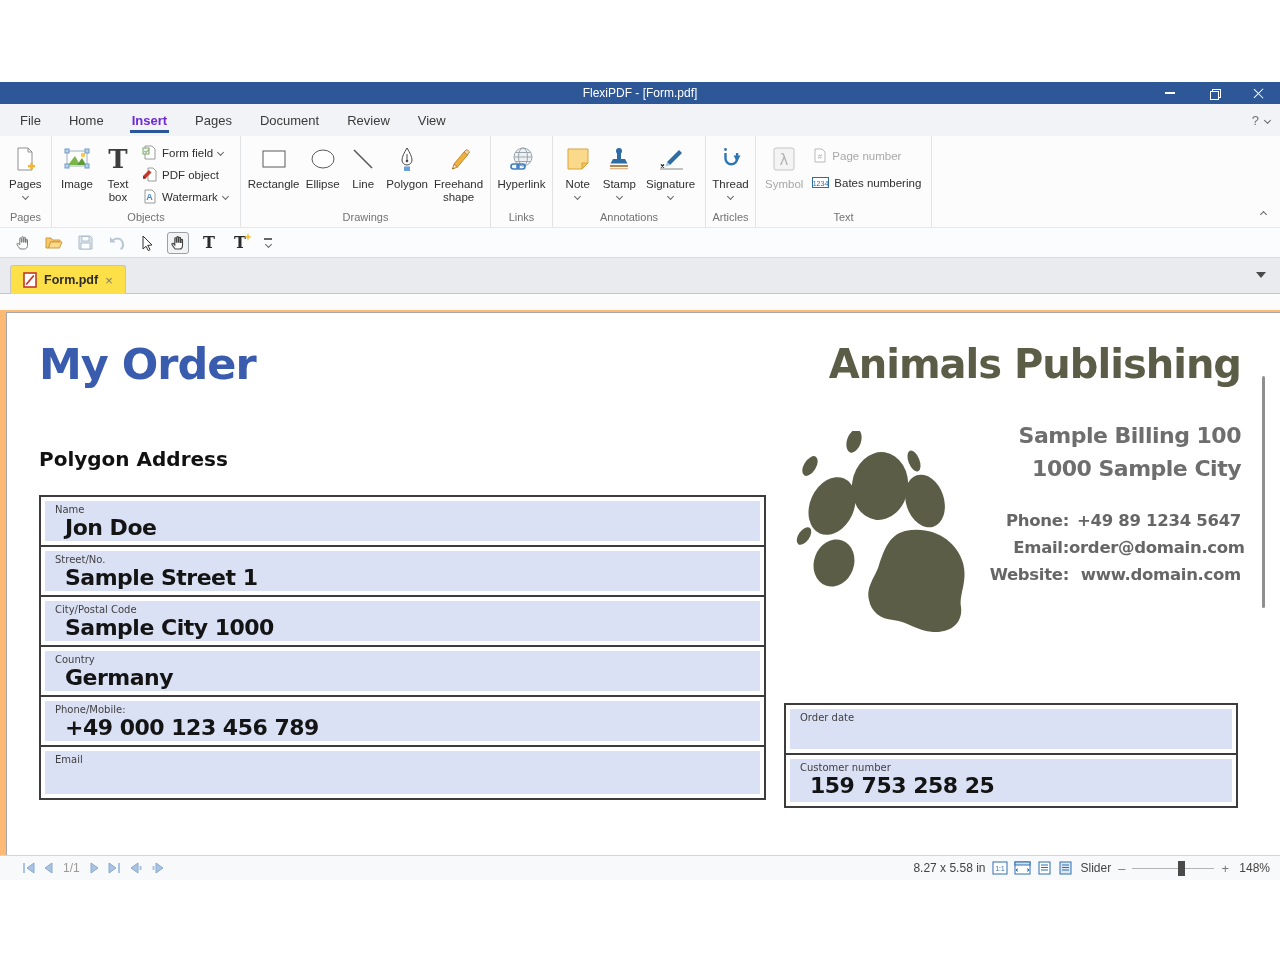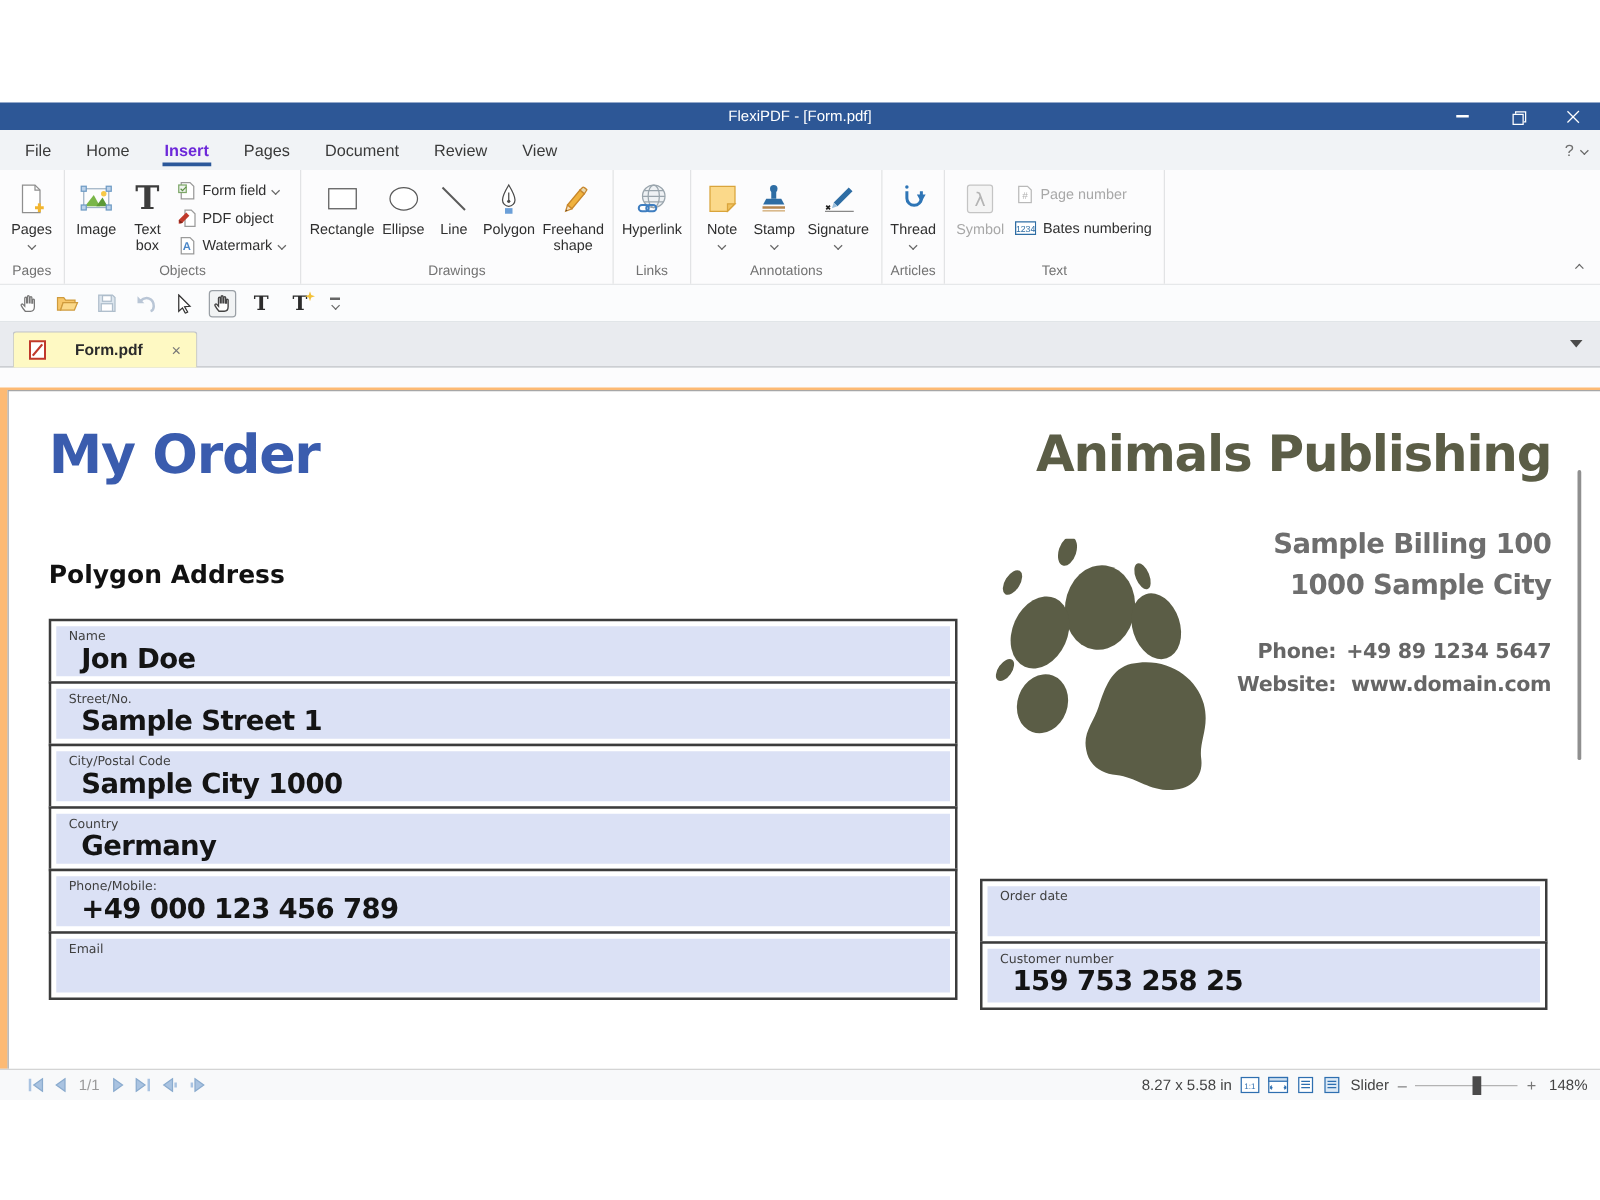--- a/index.html
+++ b/index.html
@@ -51,22 +51,22 @@
   .qat { position:absolute; left:0; top:146px; width:100%; height:30px; background:#fbfcfd;
          border-bottom:1px solid #d9dde1; display:flex; align-items:center; gap:9px; padding-left:12px; }
   .qbtn { width:22px; height:22px; display:flex; align-items:center; justify-content:center; border-radius:3px; }
   .qbtn.selected { border:1px solid #9aa0a6; background:#f1f3f4; }
   .qat-overflow { display:flex; flex-direction:column; align-items:center; gap:2px; margin-left:4px; }
   .qat-overflow .bar { width:8px; height:1.4px; background:#666; }
 
   
   .tabstrip { position:absolute; left:0; top:176px; width:100%; height:36px; background:#e9ebef;
               border-bottom:1px solid #c2c5c9; display:flex; align-items:flex-end; padding-left:10px; }
-  .doctab { height:29px; background:#fef9c3; border:1px solid #c2c5c9; border-bottom:none;
-            border-radius:3px 3px 0 0; display:flex; align-items:center; gap:23px; padding:0 12px; margin-bottom:-1px; position:relative; z-index:2; }
+  .doctab { height:29px; background:#fde047; border:1px solid #c2c5c9; border-bottom:none;
+            border-radius:3px 3px 0 0; display:flex; align-items:center; gap:7px; padding:0 12px; margin-bottom:-1px; position:relative; z-index:2; }
   .doctab .tabtitle { font-size:12.5px; font-weight:bold; color:#2b2b2b; }
   .doctab .tabclose { color:#777; font-size:13px; line-height:13px; }
   .tabstrip-more { position:absolute; right:14px; top:14px; width:0; height:0;
                    border-left:5px solid transparent; border-right:5px solid transparent; border-top:6px solid #4a4a4a; }
 
   
   .docarea { position:absolute; left:0; top:228px; width:100%; height:561px; background:#fdba74; overflow:hidden; }
   .pdfpage { position:absolute; left:6px; top:2px; width:1390px; height:940px; background:#ffffff; border:1px solid #a7a7a7; }
   .vscroll { position:absolute; right:15px; top:66px; width:3px; height:232px; background:#8f8f8f; border-radius:2px; }
 
@@ -510,20 +510,24 @@
           <div>Sample Billing 100</div>
           <div>1000 Sample City</div>
         </div>
 
         <div class="contactblock">
           <div class="crow">
             <span class="clabel">Phone:</span>
             <span class="cvalue">+49 89 1234 5647</span>
           </div>
           <div class="crow">
+            <span class="clabel">Email:</span>
+            <span class="cvalue">order@domain.com</span>
+          </div>
+          <div class="crow">
             <span class="clabel">Website:</span>
             <span class="cvalue">www.domain.com</span>
           </div>
         </div>
 
         <div class="formstack right">
           <div class="fbox">
             <div class="ffill">
                 <div class="flabel">Order date</div>
             <div class="fvalue"></div>

